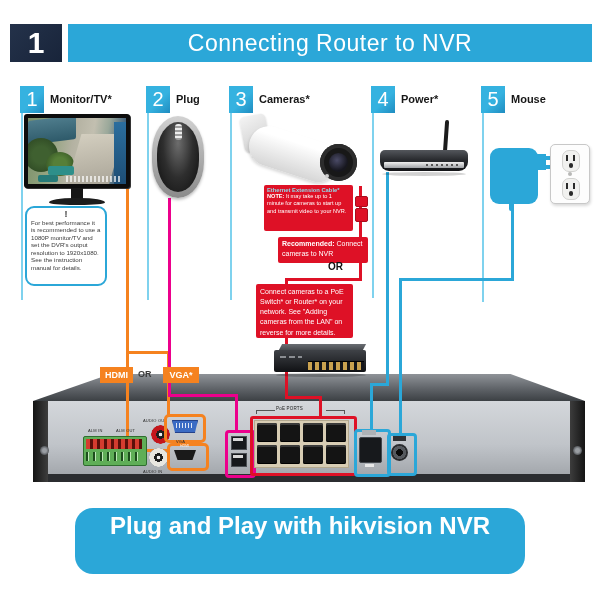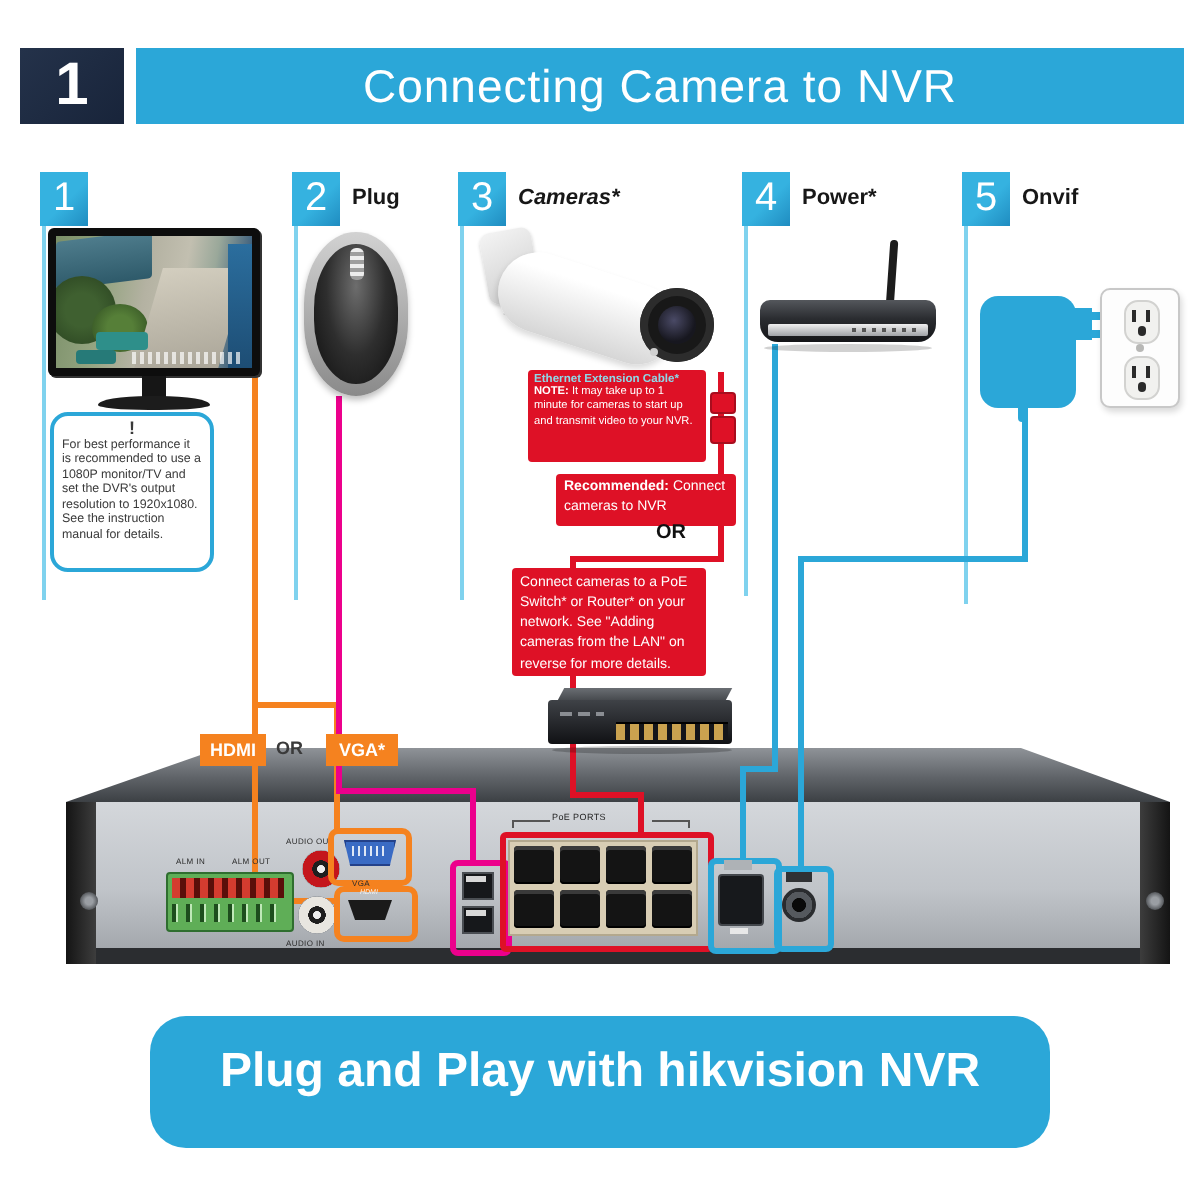--- a/index.html
+++ b/index.html
@@ -29,45 +29,46 @@
   .cable-label{background:#F5821F;color:#fff;font-size:9px;font-weight:bold;text-align:center;line-height:16px;}
   
   .hl{border-radius:5px;background:transparent;}
   .hl-orange{border:3px solid #F5821F;}
   .hl-pink{border:3px solid #EC008C;}
   .hl-red{border:3px solid #DE1126;border-radius:3px;}
   .hl-blue{border:3px solid #2BA7D8;}
   .tiny-label{font-size:4px;color:#2b2b2b;letter-spacing:.2px;white-space:nowrap;}
   .rj45{width:20px;height:19px;background:#141414;border-radius:2px;box-shadow:inset 0 2px 0 #3a3a3a, inset 0 -1px 0 #000;}
   
-  .footer{left:75px;top:508px;width:450px;height:66px;background:#2BA7D8;border-radius:18px;color:#fff;text-align:center;font-weight:bold;font-size:24px;line-height:31px;padding-top:12px;box-sizing:border-box;}
+  .footer{left:75px;top:508px;width:450px;height:66px;background:#2BA7D8;border-radius:18px;color:#fff;text-align:center;font-weight:bold;font-size:24px;line-height:31px;padding-top:2px;box-sizing:border-box;}
 </style>
 </head>
 <body>
 
 <div class="canvas">
 
   <div class="abs step-square">1</div>
-  <div class="abs banner">Connecting Camera to NVR</div>
+  <div class="abs banner">Connecting Router to NVR</div>
 
   <div class="abs divider" style="left:21px;top:112px;height:188px;"></div>
   <div class="abs divider" style="left:147px;top:112px;height:188px;"></div>
   <div class="abs divider" style="left:230px;top:112px;height:188px;"></div>
   <div class="abs divider" style="left:372px;top:112px;height:186px;"></div>
   <div class="abs divider" style="left:482px;top:112px;height:190px;"></div>
 
   <div class="abs num-square" style="left:20px;top:86px;">1</div>
+  <div class="abs num-label" style="left:50px;top:86px;">Monitor/TV*</div>
   <div class="abs num-square" style="left:146px;top:86px;">2</div>
   <div class="abs num-label" style="left:176px;top:86px;">Plug</div>
   <div class="abs num-square" style="left:229px;top:86px;">3</div>
-  <div class="abs num-label" style="left:259px;top:86px;font-style:italic;">Cameras*</div>
+  <div class="abs num-label" style="left:259px;top:86px;">Cameras*</div>
   <div class="abs num-square" style="left:371px;top:86px;">4</div>
   <div class="abs num-label" style="left:401px;top:86px;">Power*</div>
   <div class="abs num-square" style="left:481px;top:86px;">5</div>
-  <div class="abs num-label" style="left:511px;top:86px;">Onvif</div>
+  <div class="abs num-label" style="left:511px;top:86px;">Mouse</div>
 
   <div class="abs" style="left:33px;top:374px;width:552px;height:110px;">
 
     <div class="abs" style="left:0;top:0;width:552px;height:27px;background:linear-gradient(180deg,#8f9398 0%,#5f6368 55%,#3c4044 100%);clip-path:polygon(14% 0,86.5% 0,100% 100%,0 100%);"></div>
 
     <div class="abs" style="left:0;top:27px;width:552px;height:73px;background:linear-gradient(180deg,#d4d7db 0%,#c0c4c9 60%,#a4a8ad 100%);"></div>
     <div class="abs" style="left:0;top:100px;width:552px;height:8px;background:#2b2d30;border-radius:0 0 3px 3px;"></div>
 
     <div class="abs" style="left:0;top:27px;width:15px;height:81px;background:linear-gradient(90deg,#141414,#3d3d3d);"></div>
     <div class="abs" style="left:537px;top:27px;width:15px;height:81px;background:linear-gradient(270deg,#141414,#3d3d3d);"></div>

